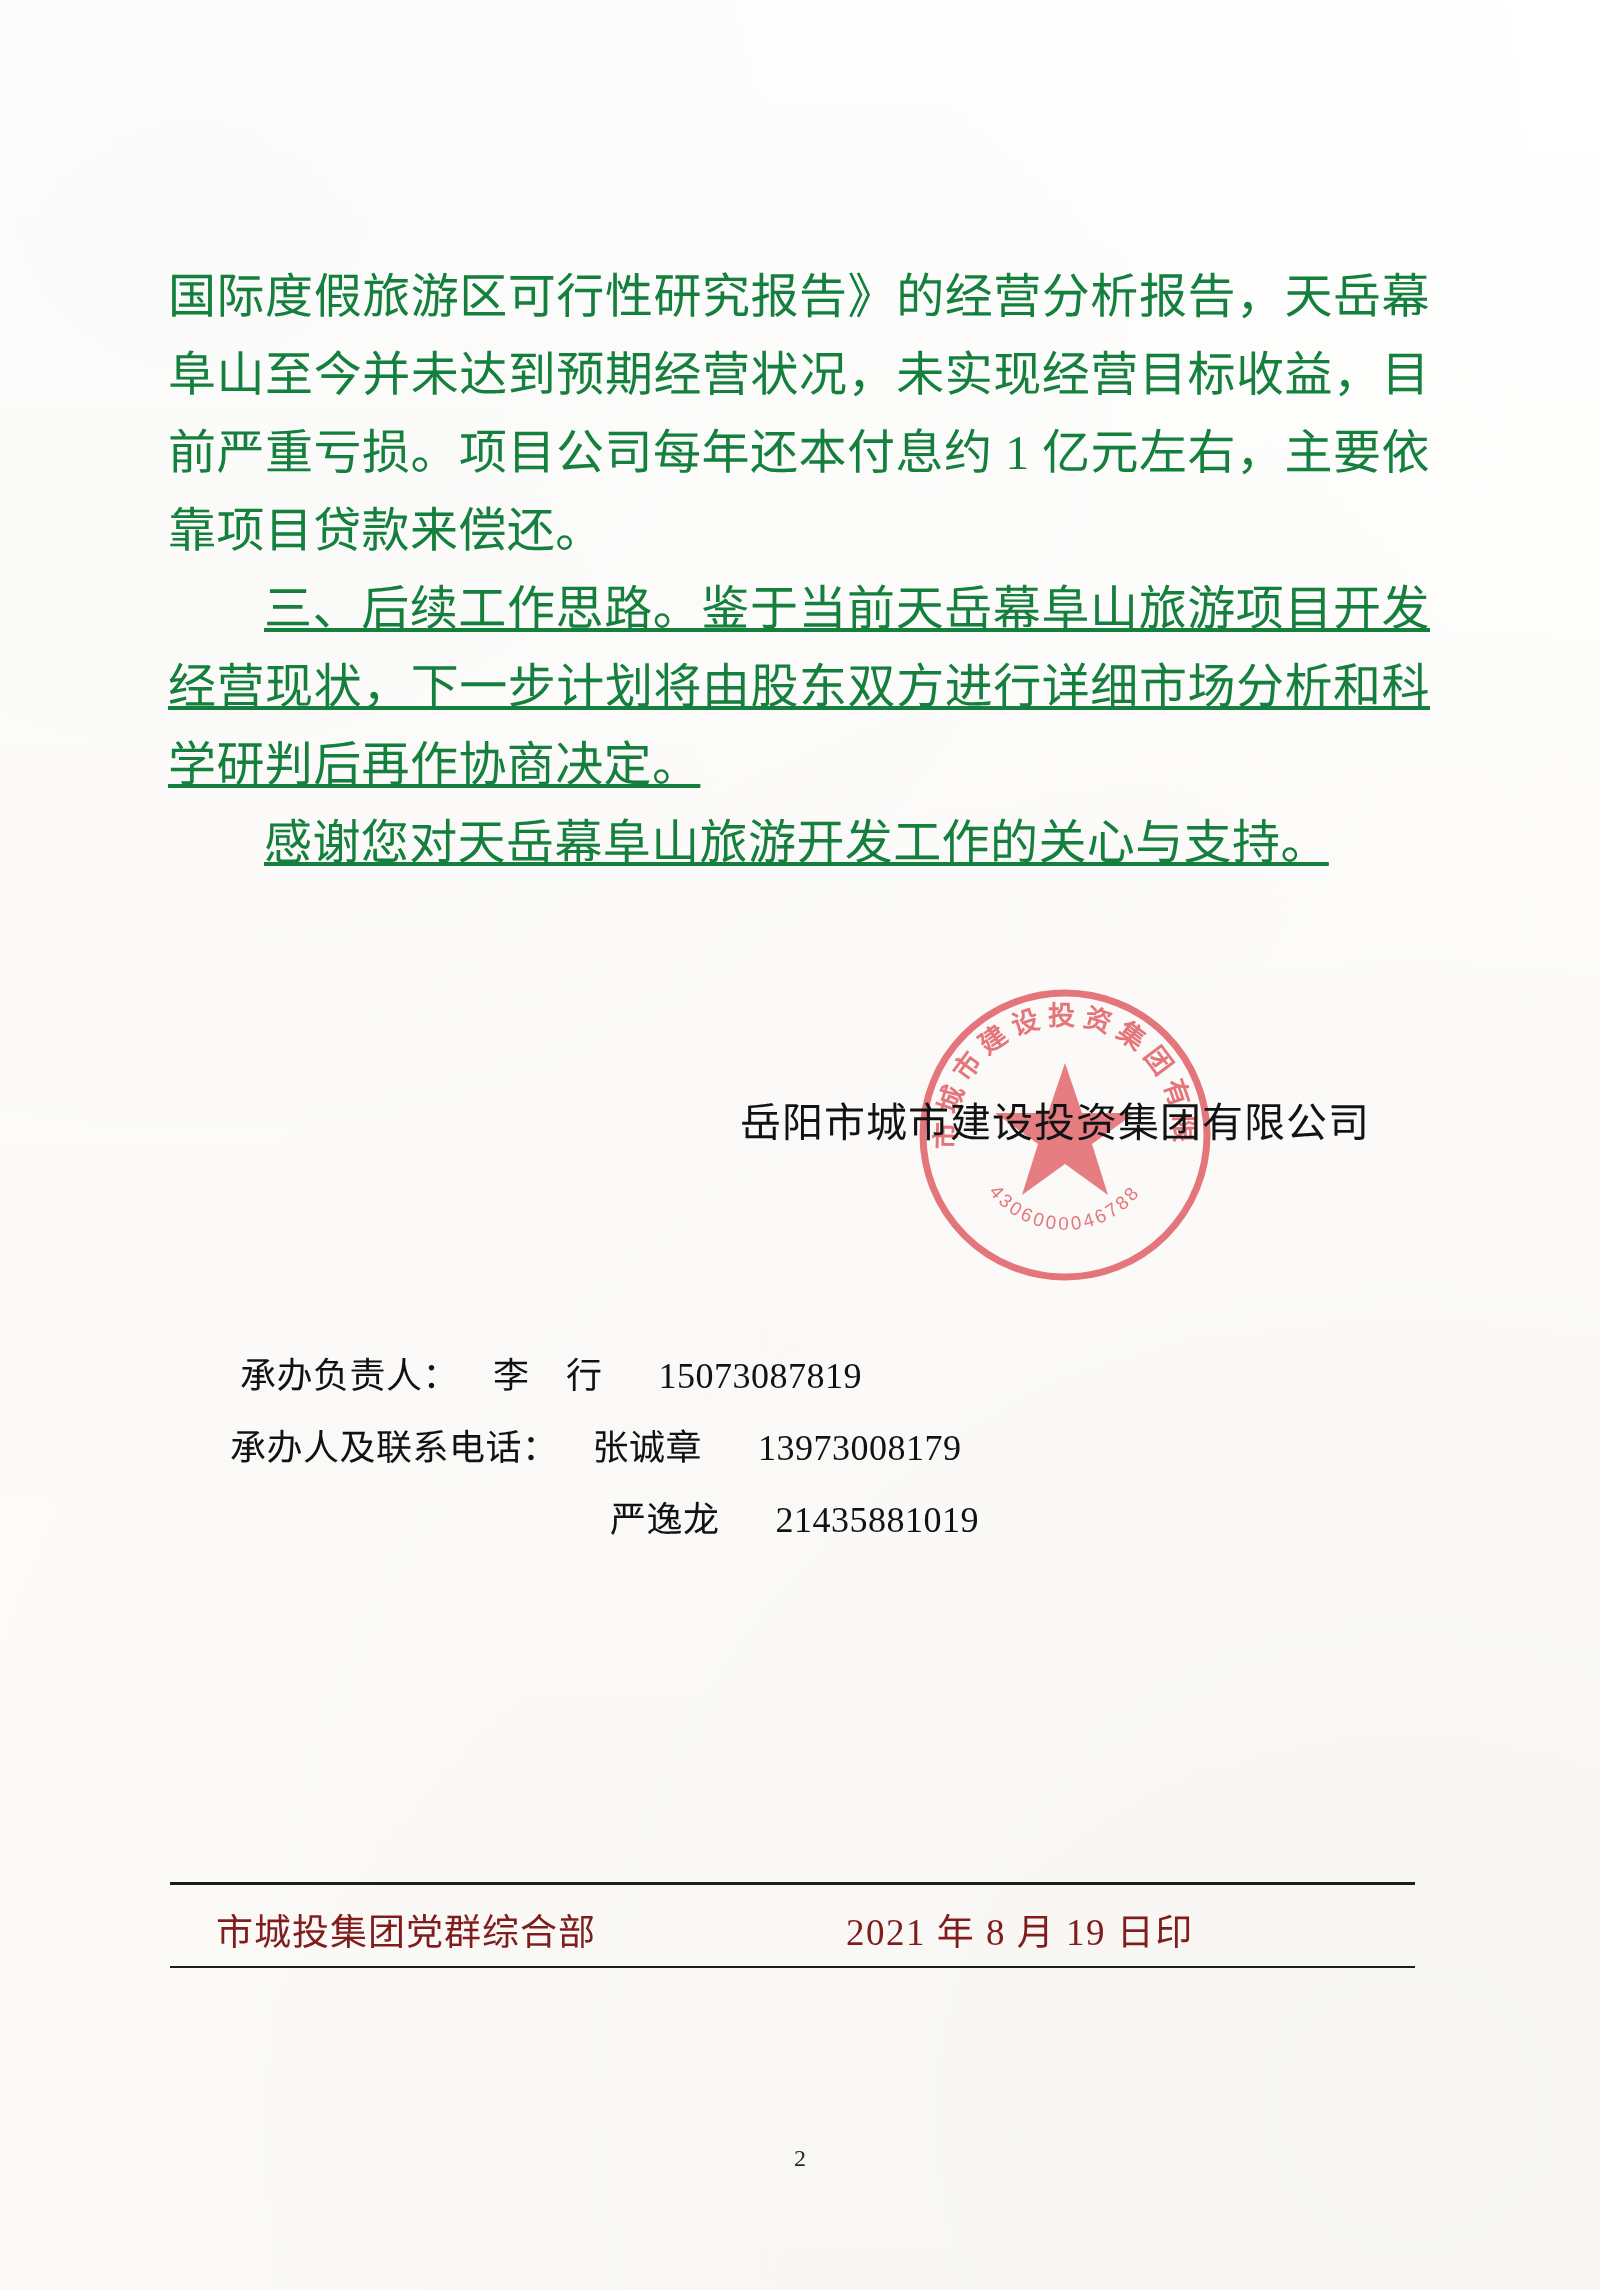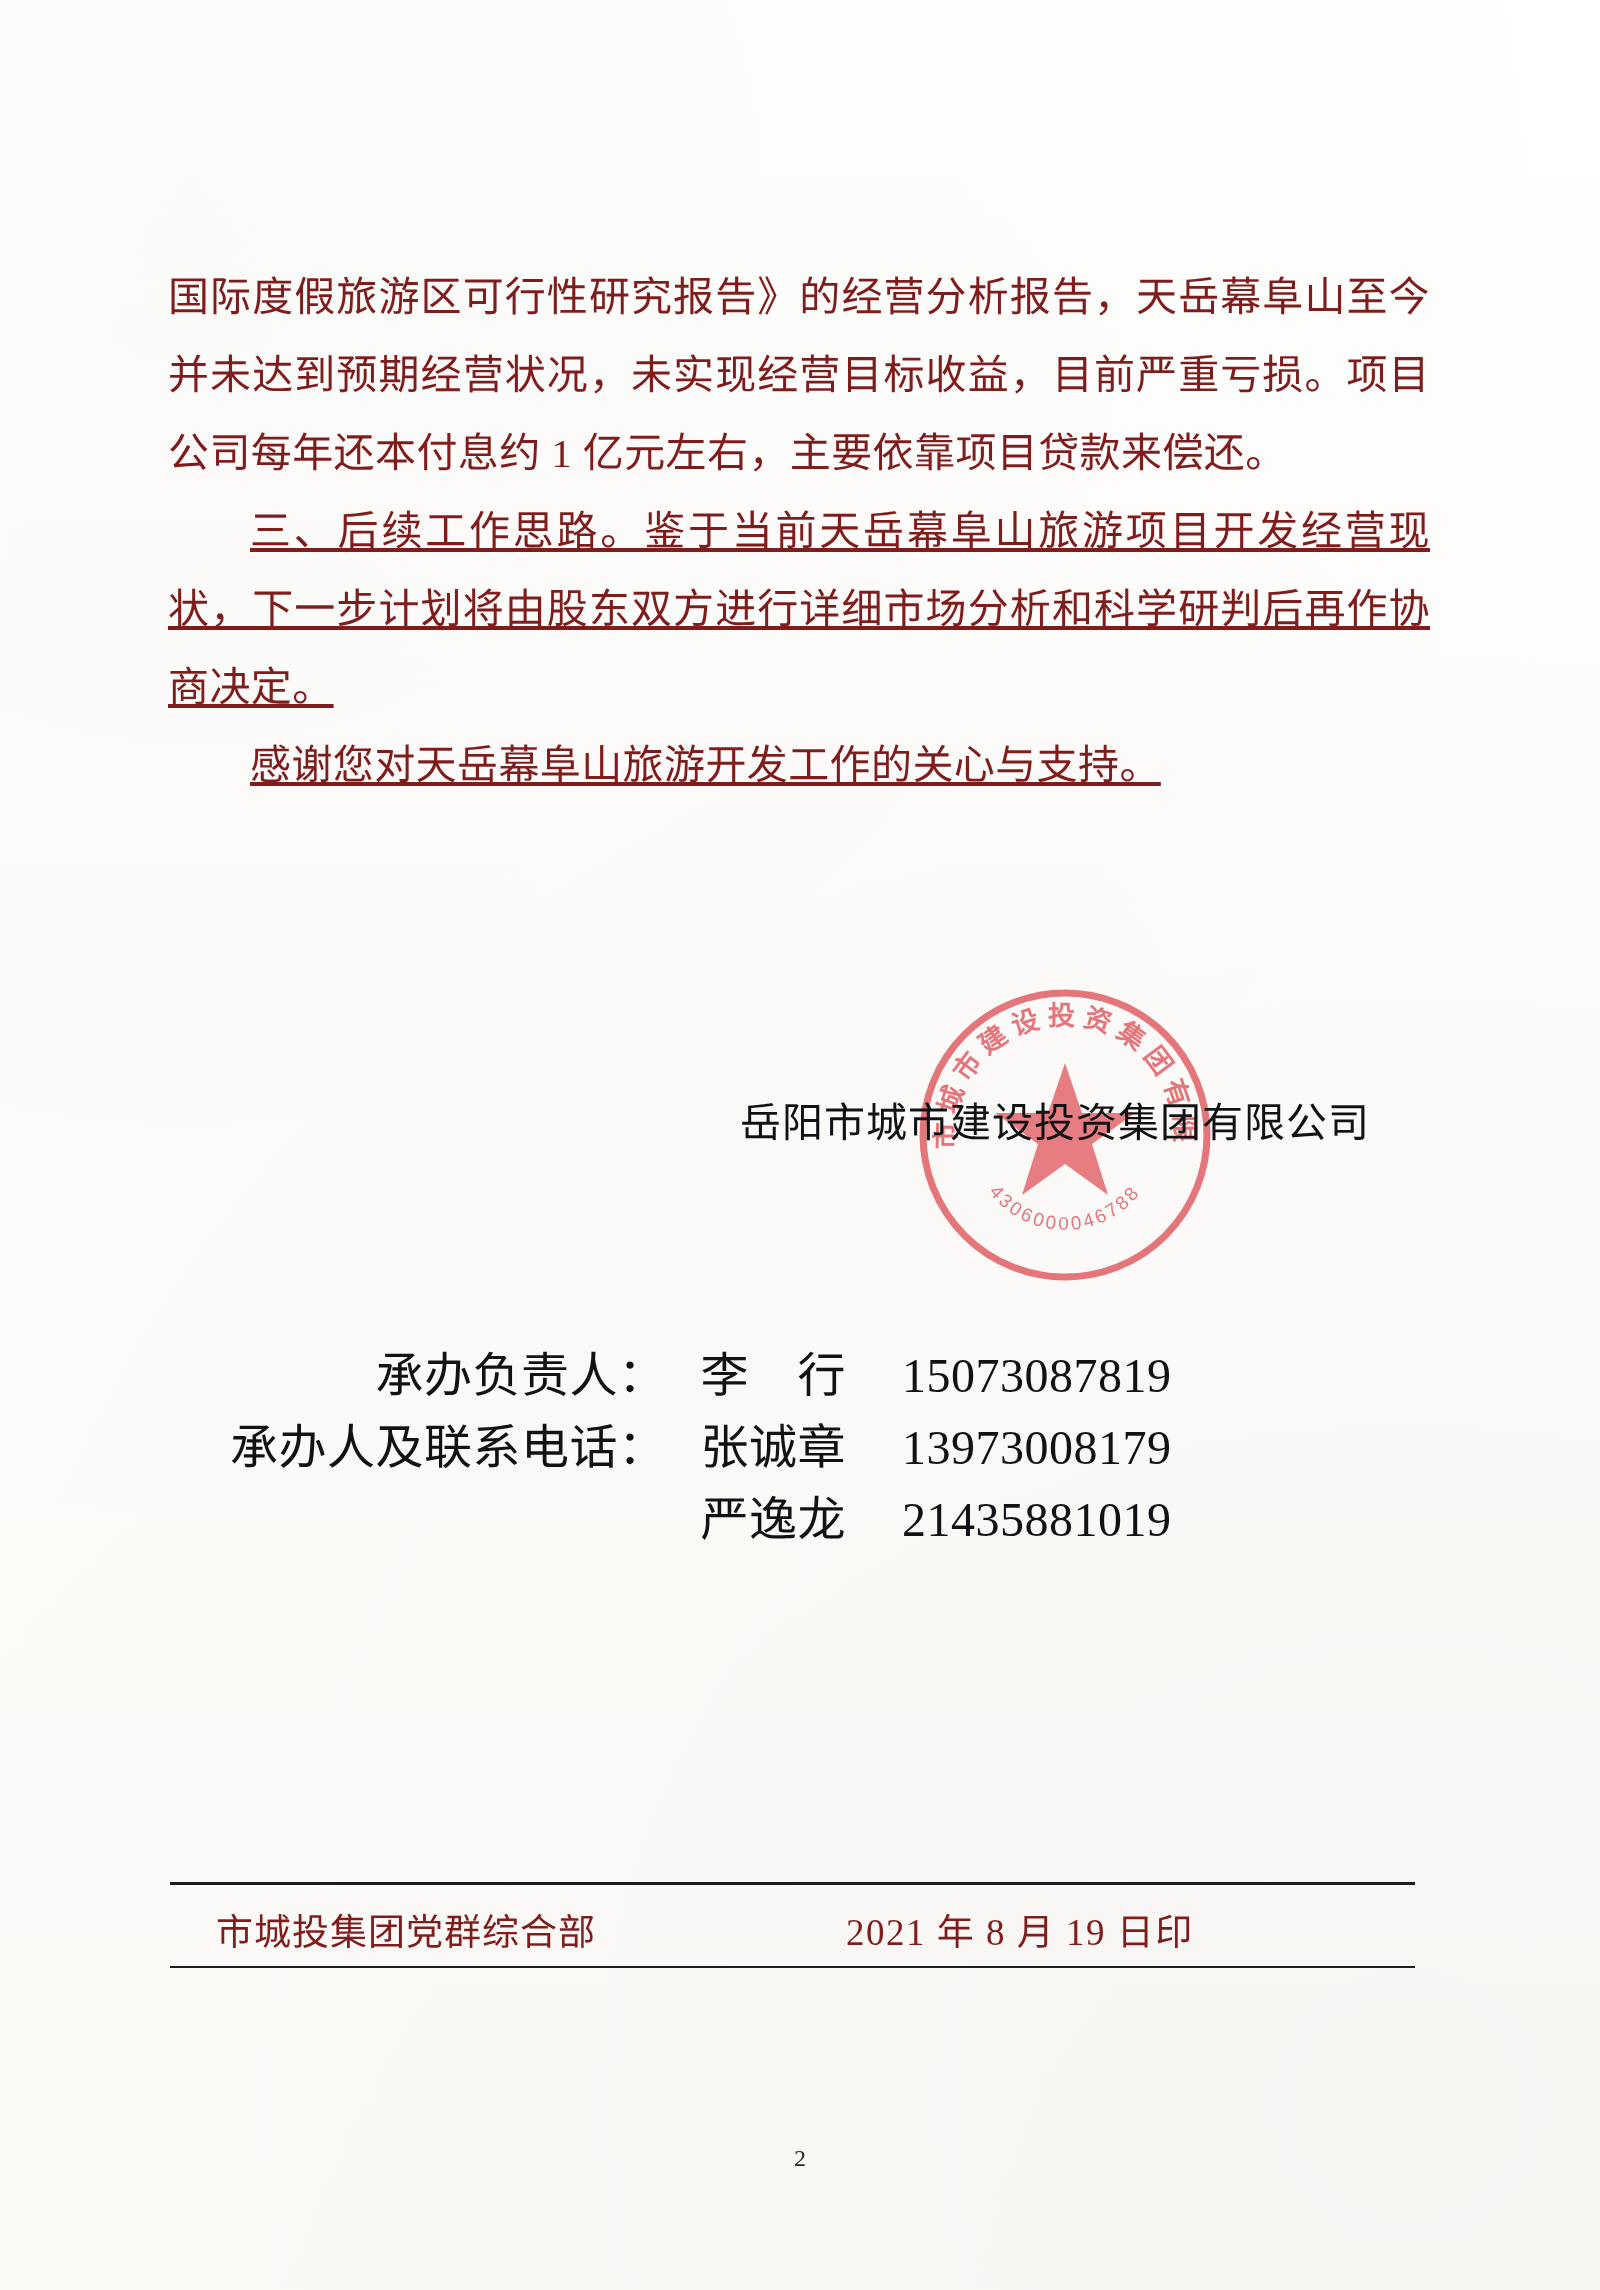--- a/index.html
+++ b/index.html
@@ -35,26 +35,26 @@
       radial-gradient(circle at 88% 92%, rgba(0,0,0,0.02), rgba(0,0,0,0) 65%),
       linear-gradient(180deg, #ffffff 0%, #fdfcfa 45%, #fbfaf7 100%);
     pointer-events: none;
   }
 
   .body-text {
     position: absolute;
     left: 168px;
     top: 258px;
     width: 1262px;
-    font-size: 41px;
+    font-size: 48px;
     line-height: 78px;
     letter-spacing: 0.4px;
     text-align: justify;
     text-justify: inter-ideograph;
-    color: #7f1d1d;
+    color: #15803d;
   }
 
   .para {
     margin: 0 0 0 0;
     text-align: justify;
     text-justify: inter-ideograph;
   }
   .para.indent {
     text-indent: 2em;
   }
@@ -93,25 +93,24 @@
     display: block;
     width: 300px;
     height: 300px;
     opacity: 0.82;
   }
 
   .contacts {
     position: absolute;
     left: 240px;
     top: 1340px;
-    font-size: 48px;
+    font-size: 36px;
     line-height: 72px;
     color: #111214;
     letter-spacing: 0.5px;
-    text-align: right;
   }
   .contact-row {
     white-space: nowrap;
   }
   .contact-row.second {
     margin-left: -10px;
   }
   .contact-row.third {
     margin-left: 370px;
   }

